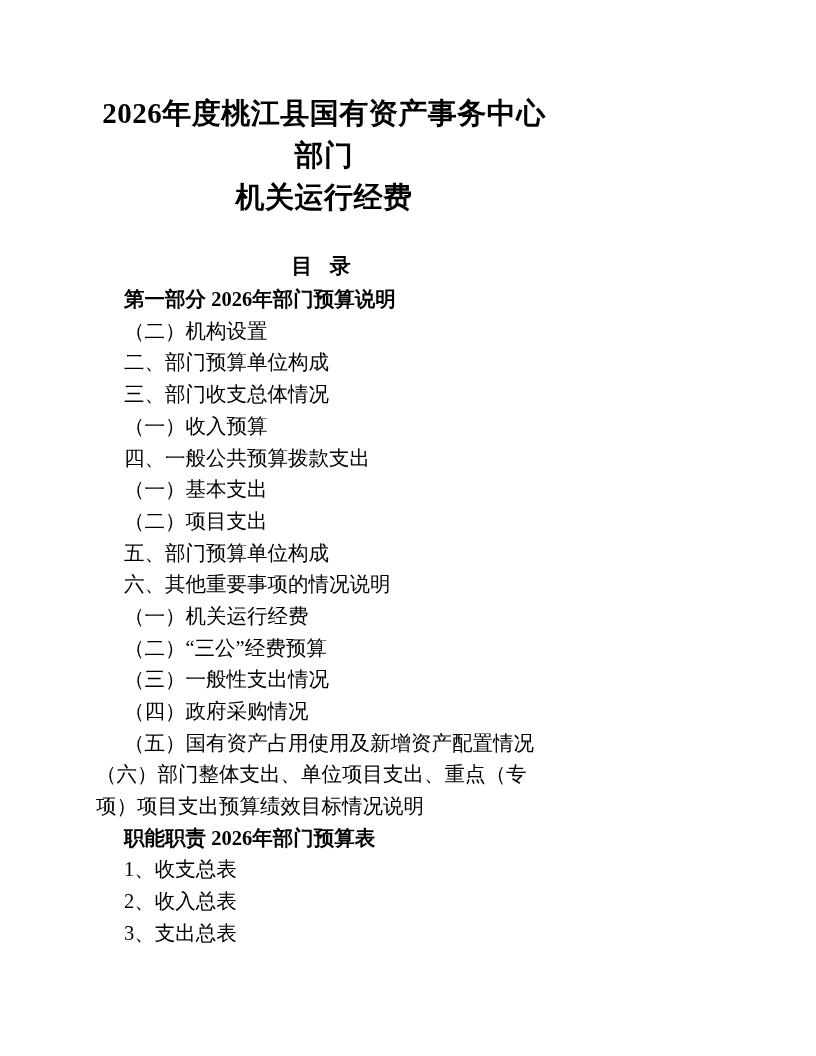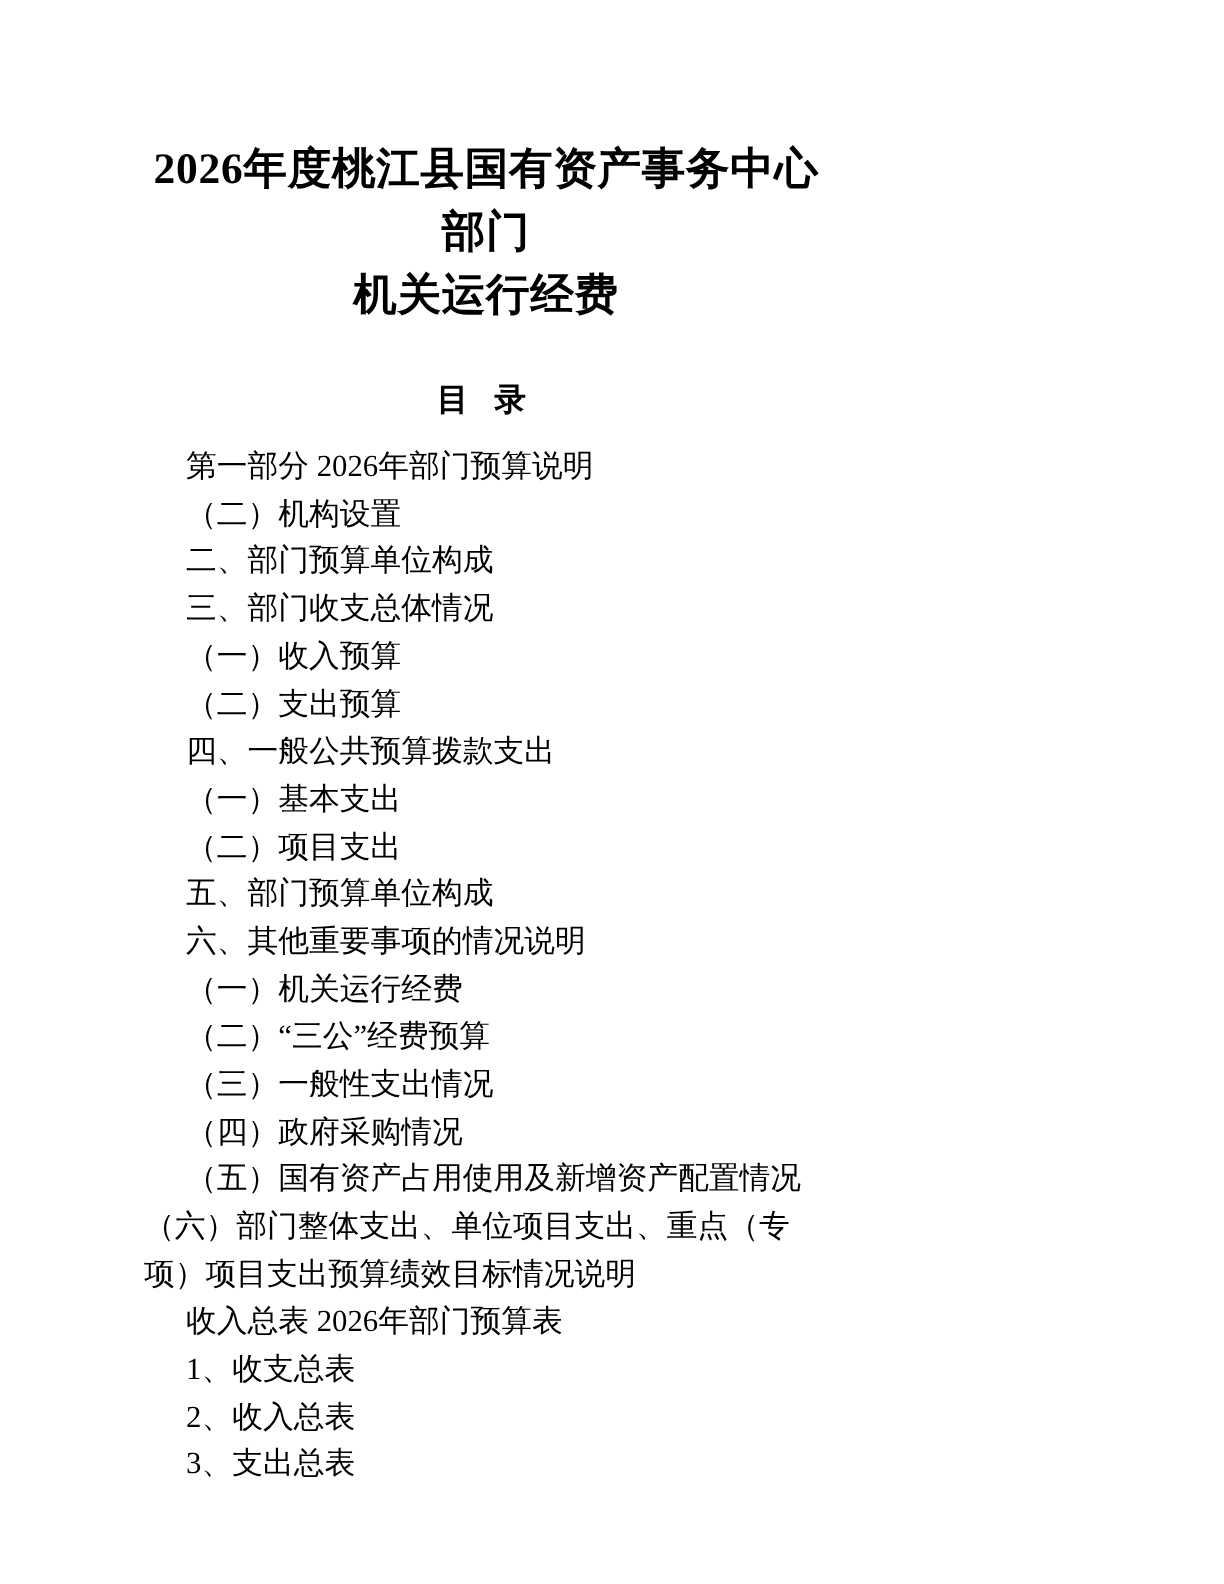--- a/index.html
+++ b/index.html
@@ -31,32 +31,32 @@
     margin: 14px 0 0 0;
   }
   .doc-title .line {
     display: block;
   }
   .toc-heading {
     text-align: center;
     font-size: 21px;
     font-weight: bold;
     margin-top: 34px;
-    margin-bottom: 16px;
+    margin-bottom: 4px;
     letter-spacing: 6px;
   }
   .toc {
     font-size: 20.5px;
     line-height: 1.545;
   }
   .toc-entry {
     white-space: pre-wrap;
   }
   .lvl-part {
-    font-weight: normal;
+    font-weight: bold;
     text-indent: 28px;
   }
   .lvl-1 {
     text-indent: 28px;
   }
   .lvl-2 {
     text-indent: 28px;
   }
   .lvl-wrap {
     text-indent: 0;
@@ -76,31 +76,30 @@
   </h1>
 
   <div class="toc-heading">目 录</div>
 
   <div class="toc" id="toc-list">
       <div class="toc-entry lvl-part">第一部分 2026年部门预算说明</div>
       <div class="toc-entry lvl-2">（二）机构设置</div>
       <div class="toc-entry lvl-1">二、部门预算单位构成</div>
       <div class="toc-entry lvl-1">三、部门收支总体情况</div>
       <div class="toc-entry lvl-2">（一）收入预算</div>
-      <div class="toc-entry lvl-2">（二）支出预算</div>
       <div class="toc-entry lvl-1">四、一般公共预算拨款支出</div>
       <div class="toc-entry lvl-2">（一）基本支出</div>
       <div class="toc-entry lvl-2">（二）项目支出</div>
       <div class="toc-entry lvl-1">五、部门预算单位构成</div>
       <div class="toc-entry lvl-1">六、其他重要事项的情况说明</div>
       <div class="toc-entry lvl-2">（一）机关运行经费</div>
       <div class="toc-entry lvl-2">（二）“三公”经费预算</div>
       <div class="toc-entry lvl-2">（三）一般性支出情况</div>
       <div class="toc-entry lvl-2">（四）政府采购情况</div>
       <div class="toc-entry lvl-2">（五）国有资产占用使用及新增资产配置情况</div>
       <div class="toc-entry lvl-wrap">（六）部门整体支出、单位项目支出、重点（专项）项目支出预算绩效目标情况说明</div>
-      <div class="toc-entry lvl-part">收入总表 2026年部门预算表</div>
+      <div class="toc-entry lvl-part">职能职责 2026年部门预算表</div>
       <div class="toc-entry lvl-num">1、收支总表</div>
       <div class="toc-entry lvl-num">2、收入总表</div>
       <div class="toc-entry lvl-num">3、支出总表</div>
     </div>
 
 </div>
 
 </body></html>

